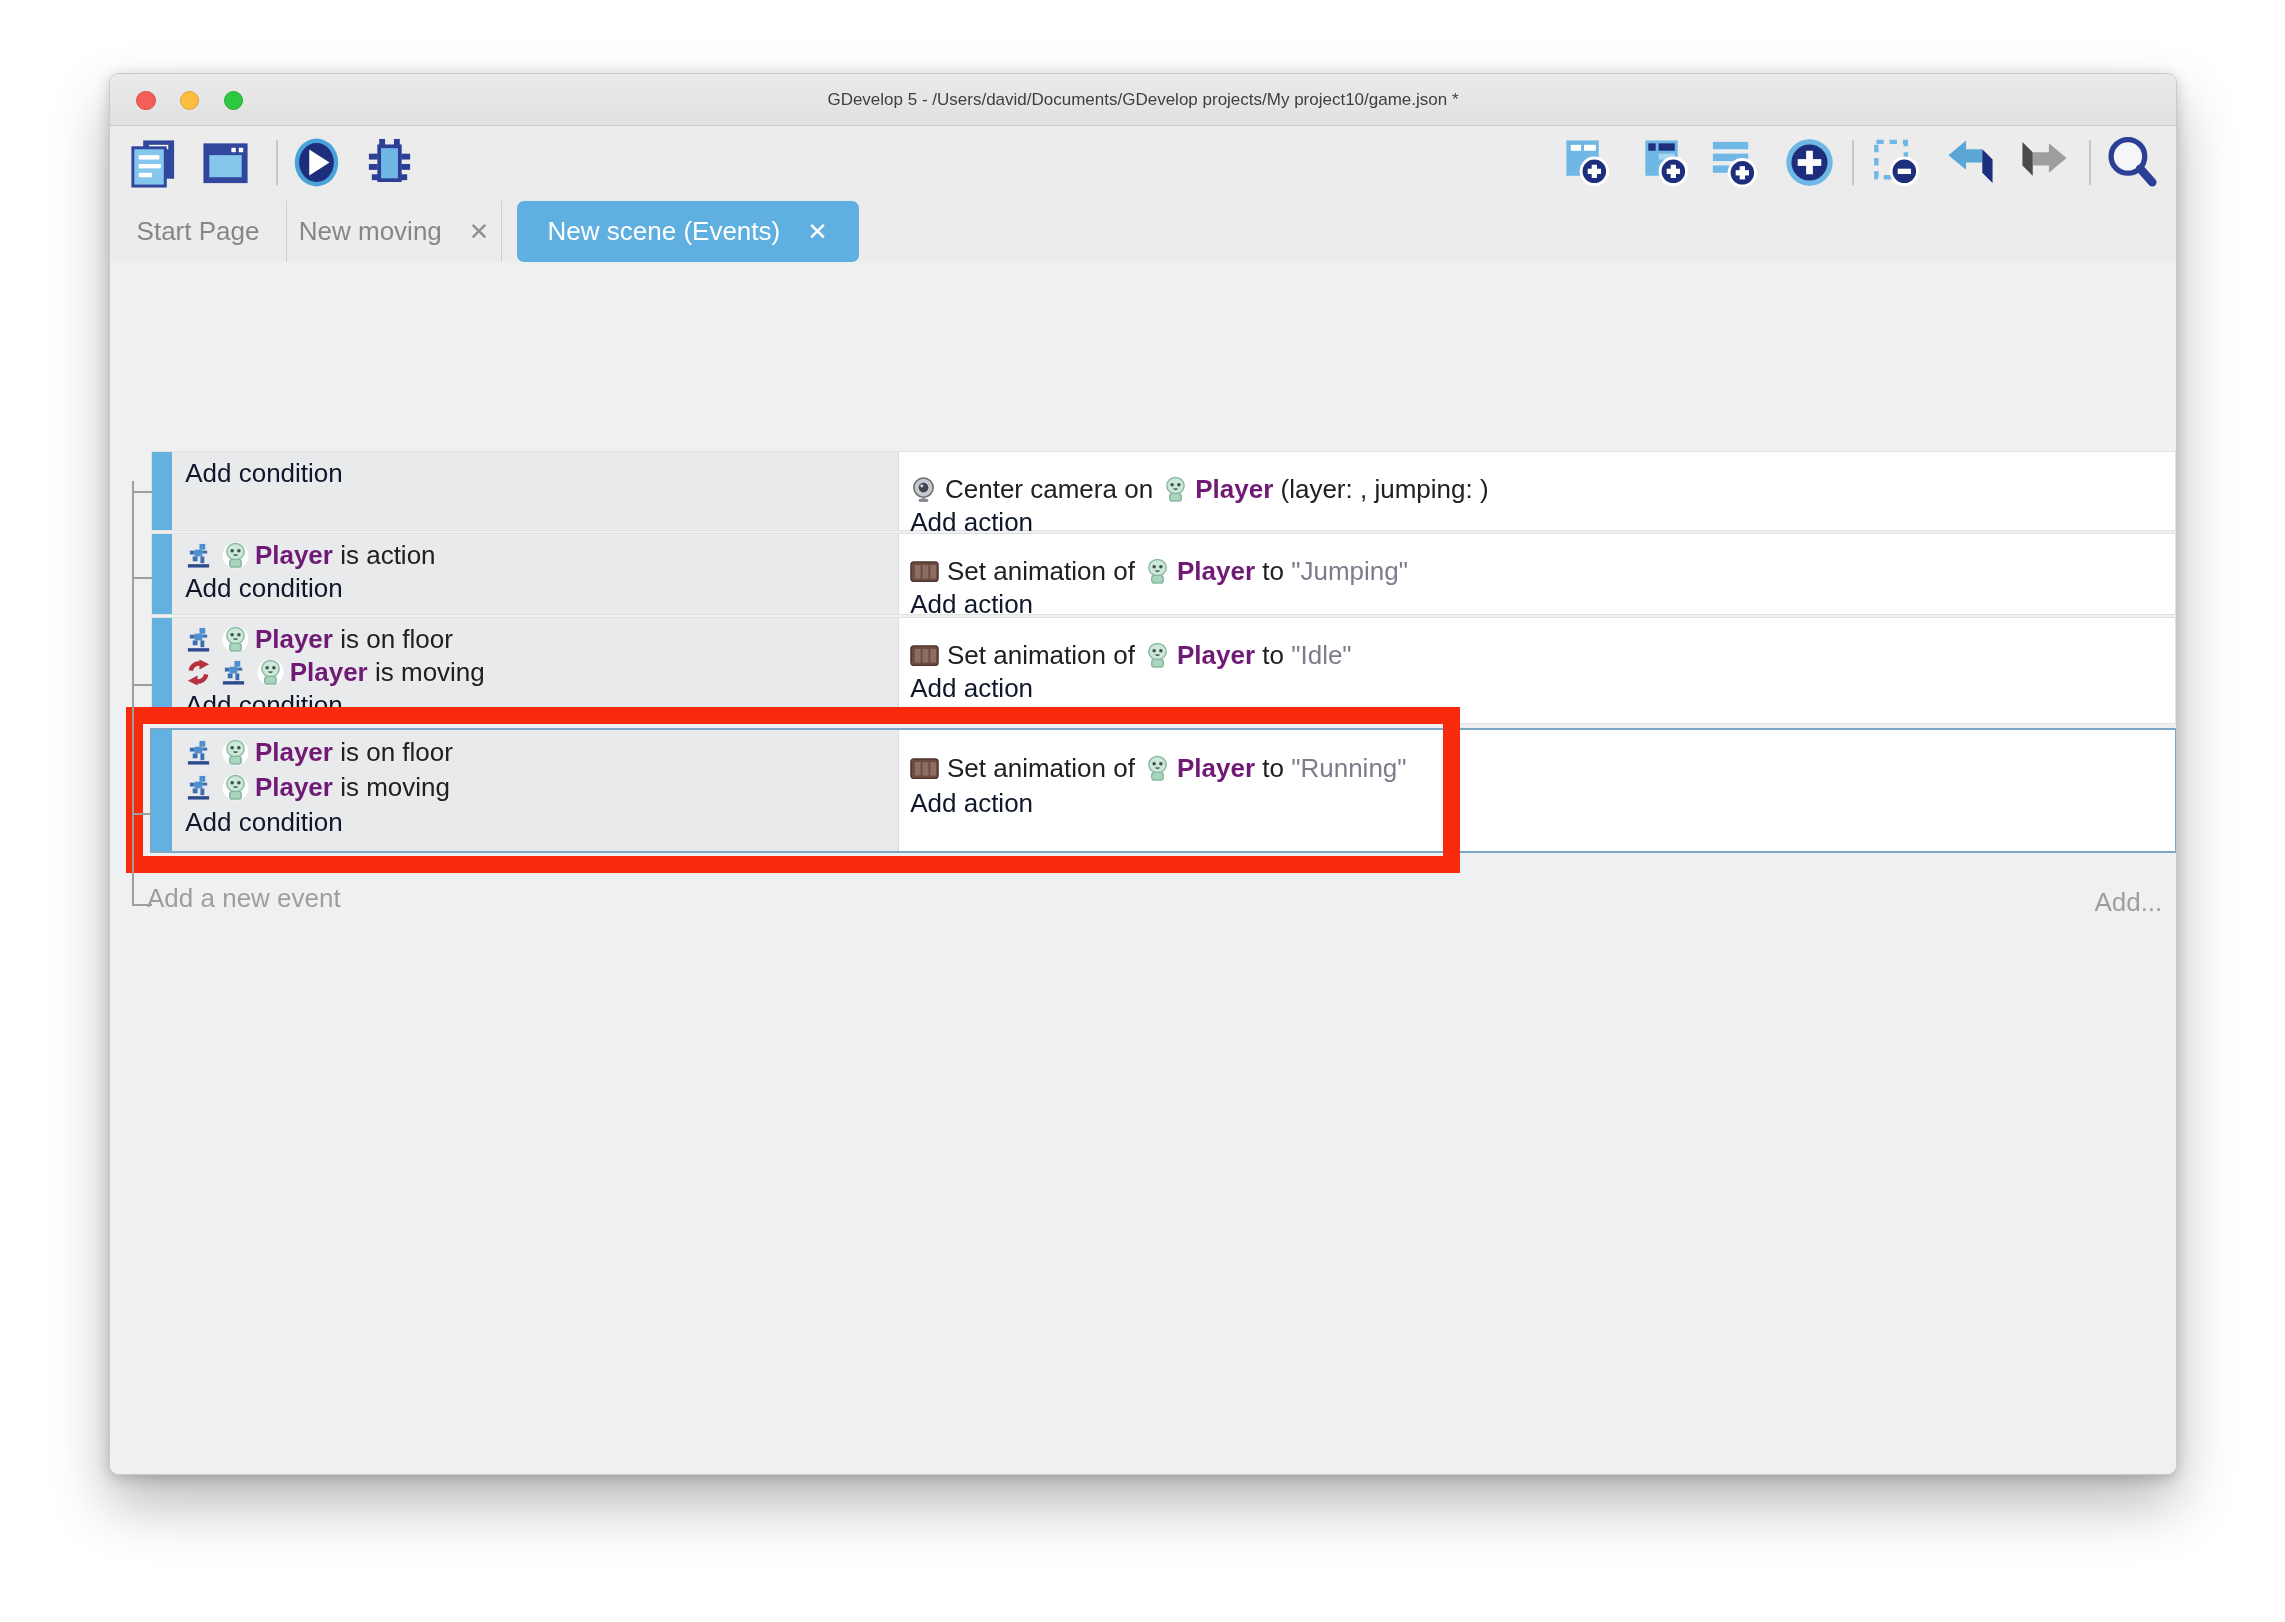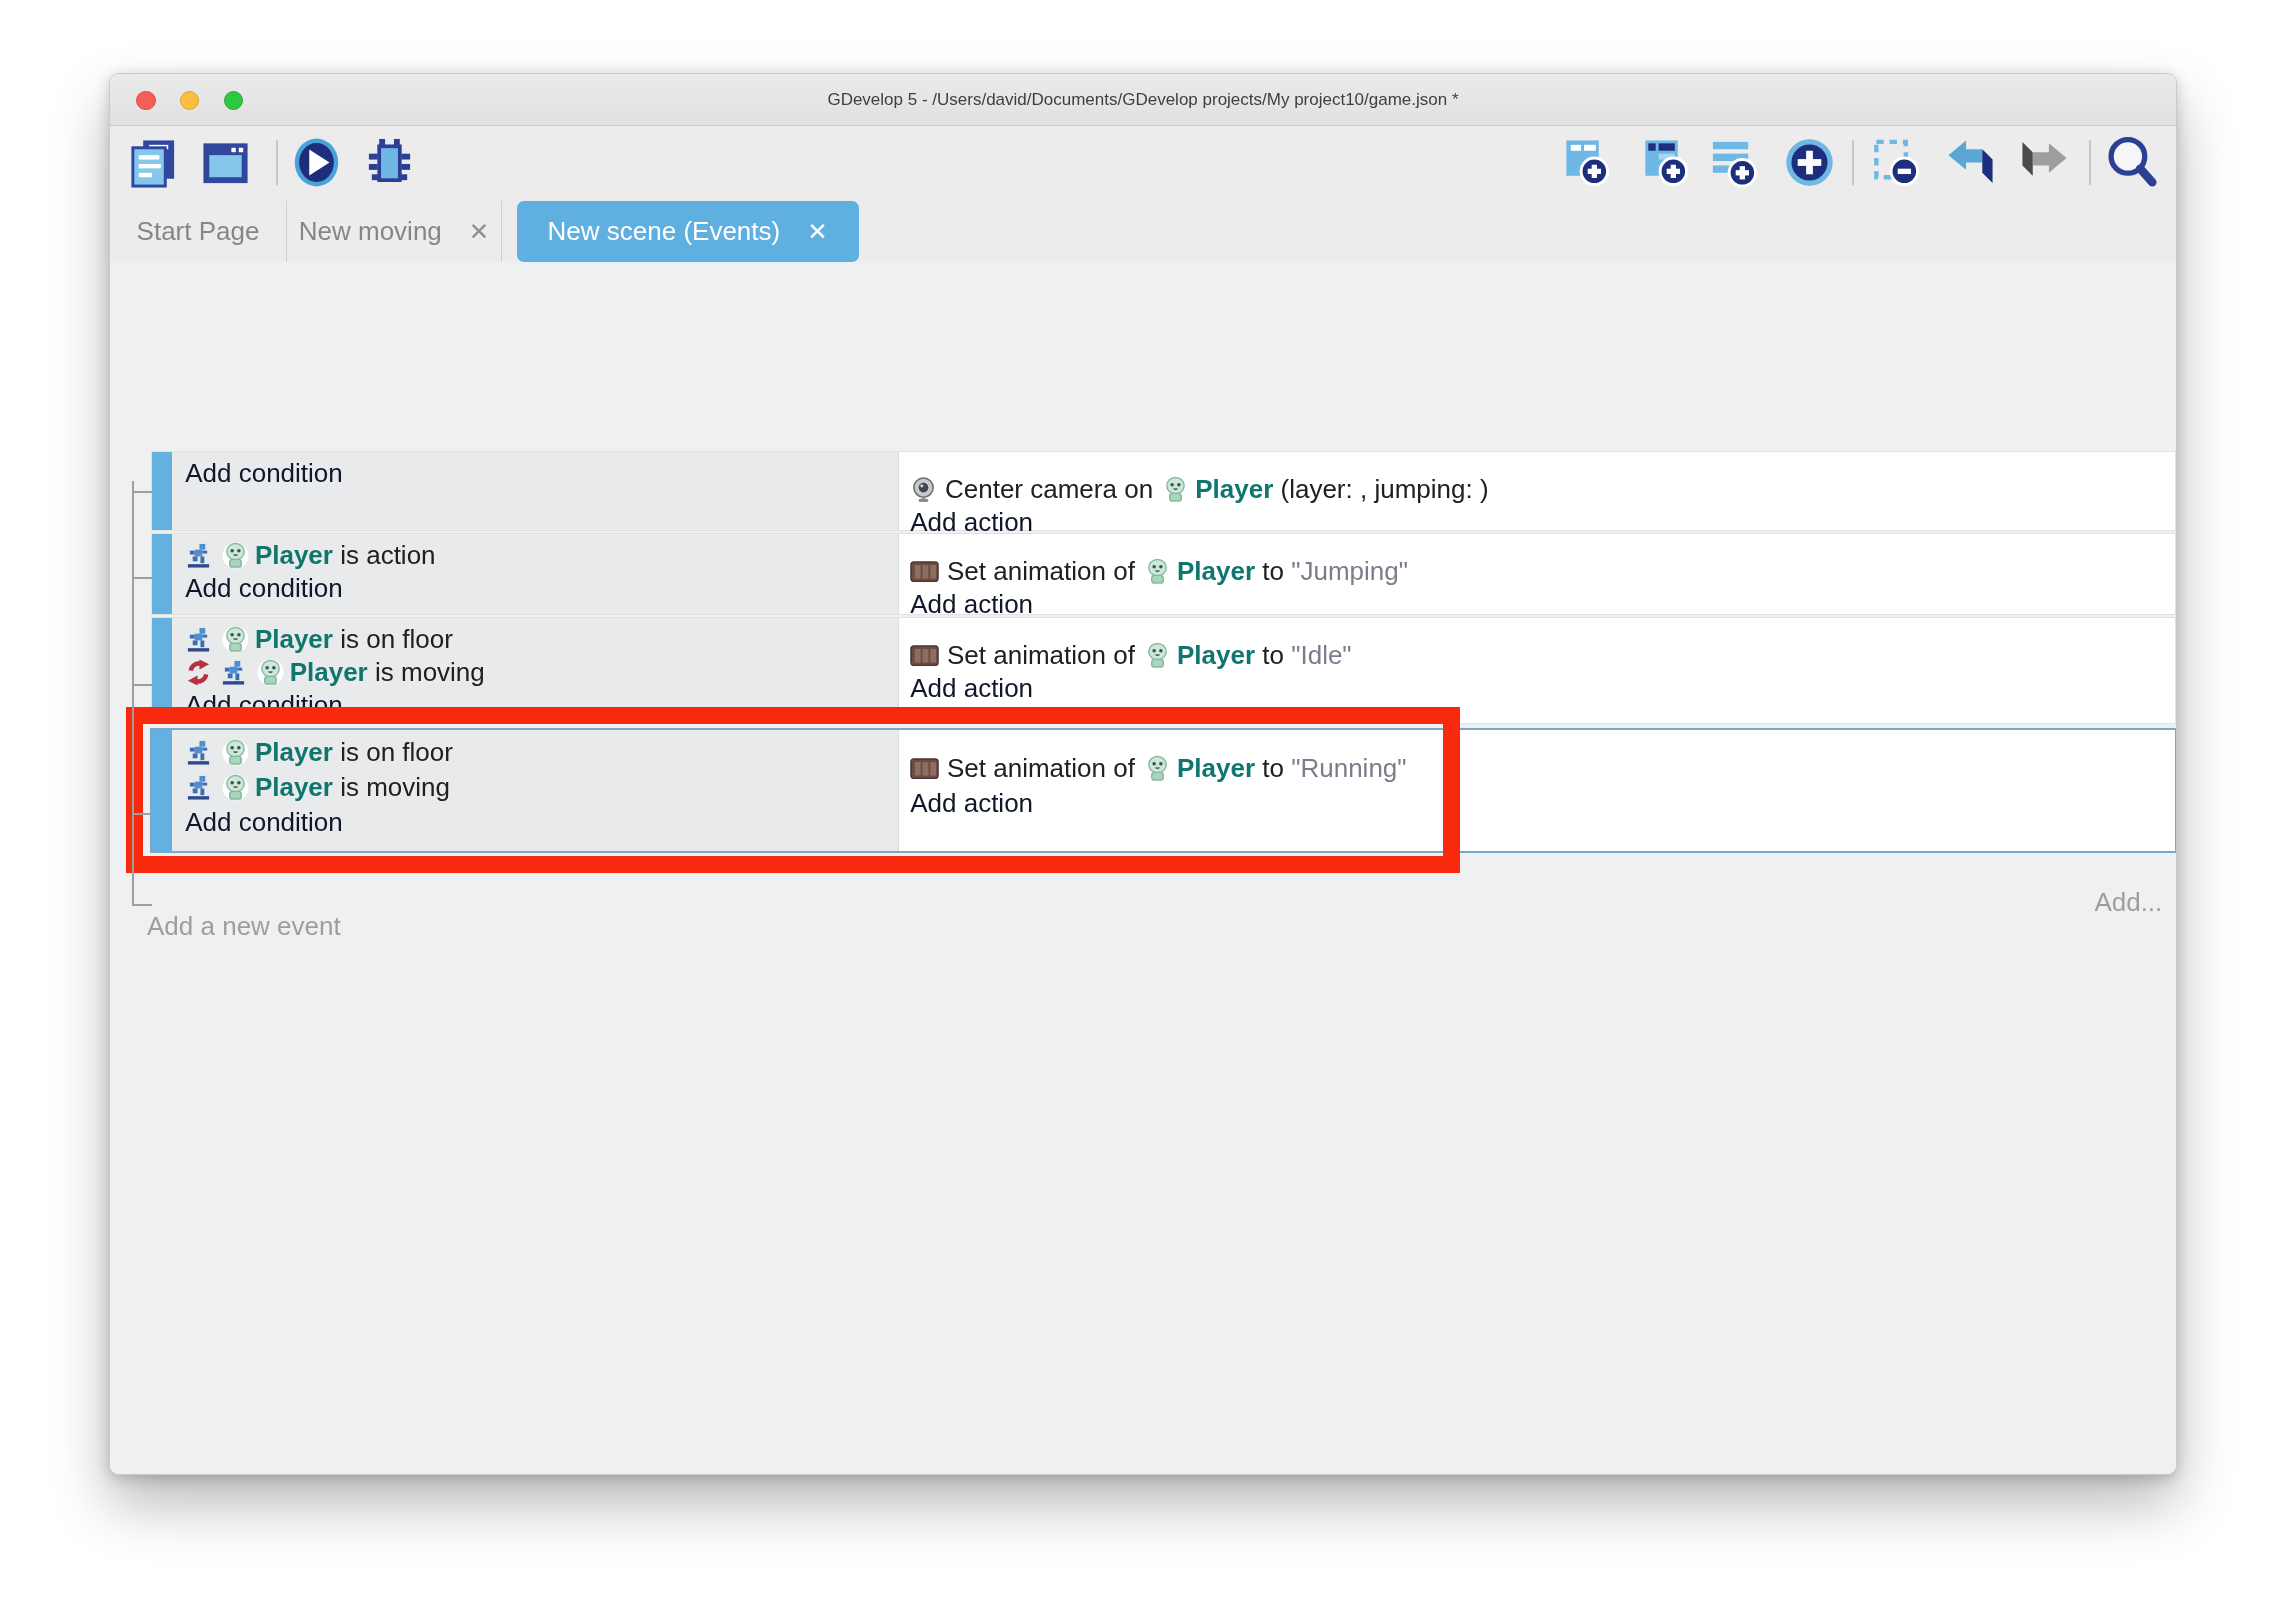--- a/index.html
+++ b/index.html
@@ -38,37 +38,37 @@
 
   
   .events { position:absolute; top:188px; left:0; right:0; bottom:0; background:#eef0f2; }
 
   .row { position:absolute; left:42px; width:2023px; display:flex; background:#ffffff; box-shadow:0 0 0 1px #e2e2e2; }
   .bar { width:19.5px; background:#63b1e1; flex:none; }
   .cond { width:727px; flex:none; background:#e9eaeb; border-right:1px solid #dcdcdc; padding:4.9px 13.7px; }
   .act { flex:1; background:#ffffff; padding:4.9px 11.7px;margin-top:16px; }
   .line { height:33px; display:flex; align-items:center; font-size:26px; color:#202020; white-space:pre; }
   .ph { color:#0f172a; }
-  .obj { color:#0f766e; font-weight:bold; }
+  .obj { color:#701a75; font-weight:bold; }
   .val { color:#7c7c8a; }
   .ei { margin-right:7.8px; flex:none; }
   .pi { margin:0 5.9px 0 2px; flex:none; }
 
   .row1 { top:190px; height:78px; }
   .row2 { top:272px; height:80px; }
   .row3 { top:356px; height:105px; }
   .row4 { top:466px; height:125px; left:40px; width:2027px; border:2px solid #7aa8c6; box-shadow:none; }
   .row4 .line { height:35px; }
 
   .redbox { position:absolute; left:15.6px; top:445px; width:1334px; height:166px; border:17.6px solid #f82a0e; z-index:50; }
 
   .tree { position:absolute; inset:0; z-index:60; pointer-events:none; }
   .tline { position:absolute; background:#9e9e9e; }
 
-  .add-new { position:absolute; left:37px; top:648px; height:33px; line-height:33px; font-size:26px; color:#9e9e9e; }
+  .add-new { position:absolute; left:37px; top:620px; height:33px; line-height:33px; font-size:26px; color:#9e9e9e; }
   .add-more { position:absolute; right:13.7px; top:624px; height:33px; line-height:33px; font-size:26px; color:#9e9e9e; }
 </style>
 </head>
 <body>
 
 <div class="page">
   <div class="window">
 
     <div class="titlebar">
       <div class="traffic">

